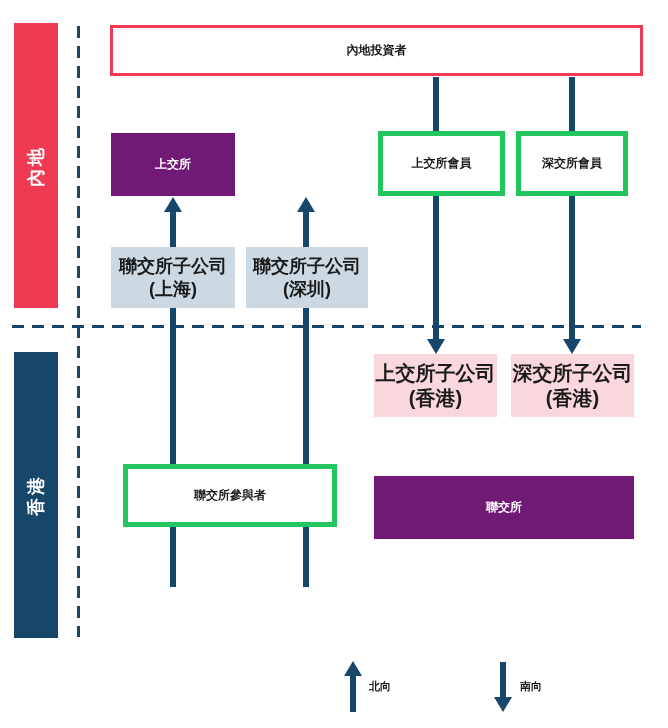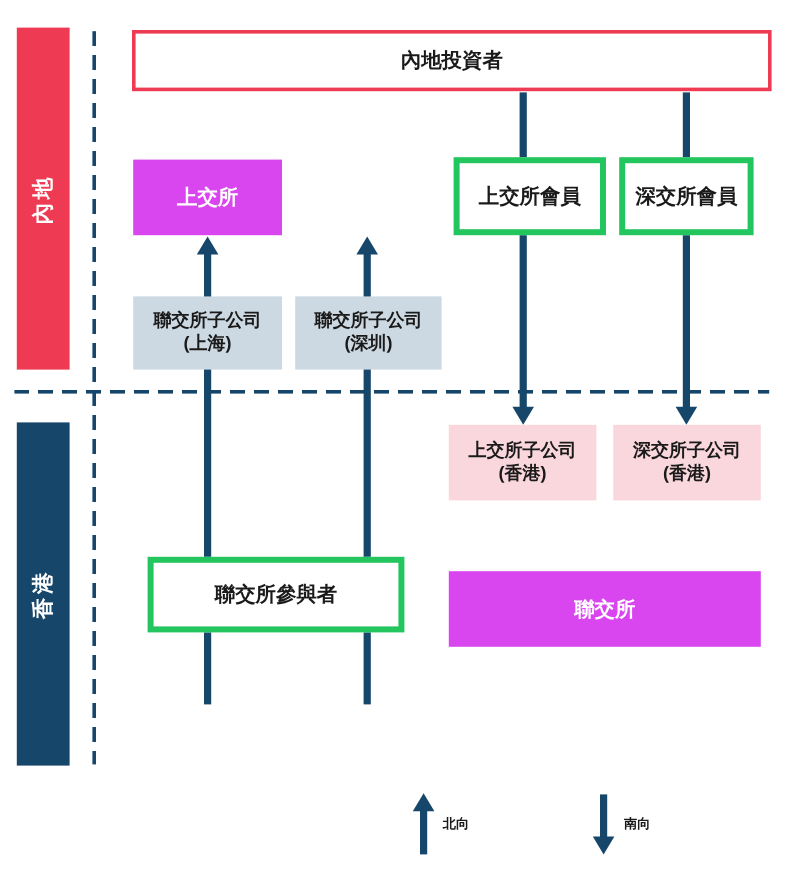--- a/index.html
+++ b/index.html
@@ -25,26 +25,26 @@
   #nb-line-1{left:170px;top:208px;height:379px;}
   #nb-head-1{left:164px;top:197px;}
   #nb-line-2{left:303px;top:208px;height:379px;}
   #nb-head-2{left:297px;top:197px;}
   #sb-line-1{left:433px;top:77px;height:263px;}
   #sb-head-1{left:427px;top:339px;}
   #sb-line-2{left:569px;top:77px;height:263px;}
   #sb-head-2{left:563px;top:339px;}
   
   .node{position:absolute;z-index:2;display:flex;flex-direction:column;align-items:center;justify-content:center;
-    text-align:center;font-weight:bold;font-size:17px;line-height:1.25;box-sizing:border-box;}
+    text-align:center;font-weight:bold;font-size:12px;line-height:1.25;box-sizing:border-box;}
   .outline-red{background:#fff;border:3px solid #EE3A52;}
   .outline-navy{background:#fff;border:5px solid #22c55e;}
-  .fill-red{background:#d946ef;color:#fff;}
-  .fill-lightblue{background:#CDD9E2;font-size:15px;}
-  .fill-pink{background:#F9D7DD;font-size:15px;}
+  .fill-red{background:#701a75;color:#fff;}
+  .fill-lightblue{background:#CDD9E2;font-size:18px;}
+  .fill-pink{background:#F9D7DD;font-size:20px;}
   #box-mainland-investors{left:110px;top:25px;width:533px;height:51px;}
   #box-sse{left:111px;top:133px;width:124px;height:63px;}
   #box-szse{left:246px;top:133px;width:122px;height:63px;}
   #box-sse-members{left:378px;top:131px;width:127px;height:65px;}
   #box-szse-members{left:516px;top:131px;width:112px;height:65px;}
   #box-sub-shanghai{left:111px;top:247px;width:124px;height:61px;}
   #box-sub-shenzhen{left:246px;top:247px;width:122px;height:61px;}
   #box-sse-sub-hk{left:374px;top:354px;width:123px;height:63px;}
   #box-szse-sub-hk{left:511px;top:354px;width:123px;height:63px;}
   #box-participants{left:123px;top:464px;width:214px;height:63px;}

